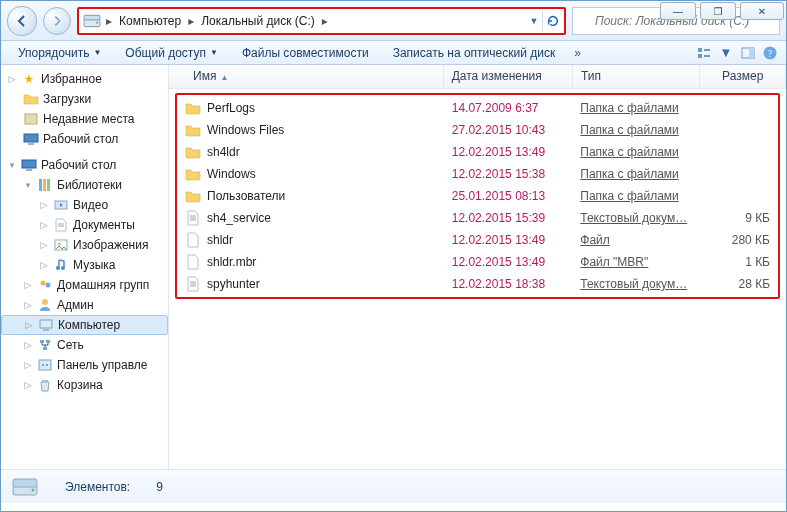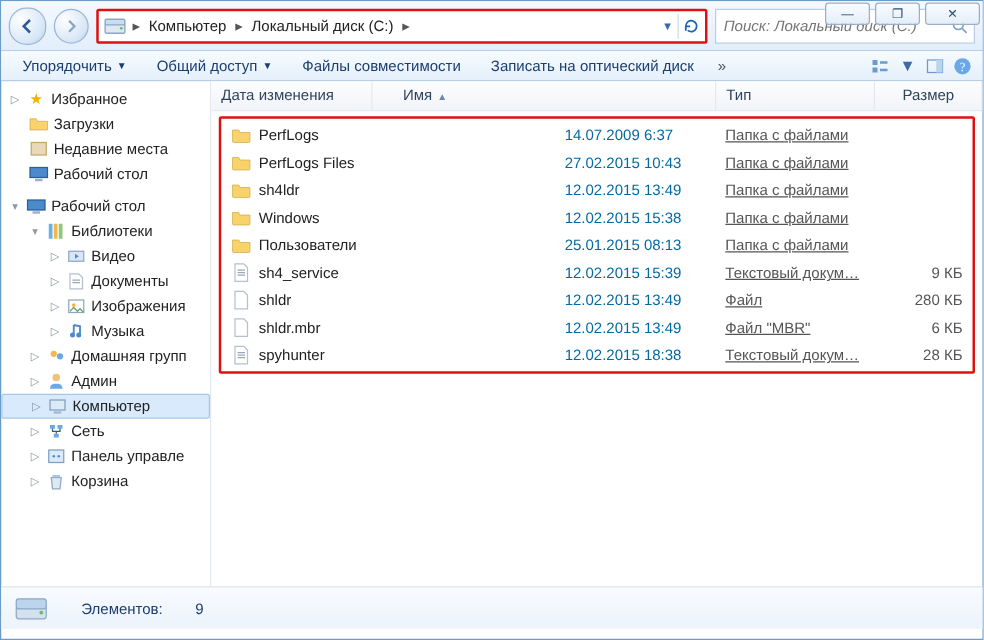--- a/index.html
+++ b/index.html
@@ -22,21 +22,21 @@
     display:flex; align-items:center; justify-content:center; color:#2b5a98; font-size:14px; }
   .navbtn.back { width:30px; height:30px; }
   .addrbar { flex:1; height:28px; border:2px solid #d11; border-radius:2px; background:#fff;
     display:flex; align-items:center; padding:0 2px; }
   .addr-icon { width:18px; height:18px; margin:0 2px; display:inline-flex; align-items:center; justify-content:center; }
   .addr-seg { padding:0 4px; color:#222; display:flex; align-items:center; height:100%; }
   .addr-sep { color:#555; padding:0 3px; }
   .addr-fill { flex:1; }
   .addr-drop { width:16px; display:flex; align-items:center; justify-content:center; color:#3a6aa0; font-size:9px; }
   .addr-refresh { width:20px; height:20px; color:#1a63b8; font-size:13px; display:flex; align-items:center; justify-content:center; border-left:1px solid #cde; }
-  .search { width:208px; height:28px; border:1px solid #b9cee6; background:#fff; display:flex; align-items:center; padding:0 4px; color:#8a8a8a; font-style:italic; gap:4px;}
+  .search { width:208px; height:28px; border:1px solid #b9cee6; background:#fff; display:flex; align-items:center; padding:0 20px; color:#8a8a8a; font-style:italic; gap:4px;}
   .search input { border:0; outline:0; flex:1; font-style:italic; color:#8a8a8a; font-size:12px; }
 
   
   .cmdbar { height:24px; background:linear-gradient(#f6fbff,#e5f0fb);
     border-bottom:1px solid #b9cee6; display:flex; align-items:center; padding:0 8px; gap:6px; color:#1c3e6e; }
   .cmd-item { padding:4px 8px; display:flex; align-items:center; gap:4px; border:1px solid transparent; border-radius:2px;}
   .cmd-drop { font-size:8px; }
   .cmd-spacer { flex:1; }
   .cmd-icon { width:16px; height:16px; display:inline-flex; align-items:center; justify-content:center; color:#3b6ca8; font-size:13px;}
   .cmd-chevrons { color:#456; padding:0 4px; }
@@ -61,21 +61,21 @@
   .col.c-name { width:276px; padding-left:24px;}
   .col.c-date { width:130px; }
   .col.c-type { width:128px; }
   .col.c-size { width:86px; text-align:center; }
   .sort-ind { font-size:8px; color:#6a87ab; margin-left:4px;}
 
   .rows-wrap { margin:4px 6px 4px 6px; border:2px solid #d11; border-radius:2px; padding:2px 0; }
   .row { display:flex; align-items:center; height:22px; }
   .cell { padding:0 8px; overflow:hidden; text-overflow:ellipsis; white-space:nowrap; }
   .cell.c-name { width:270px; display:flex; align-items:center; gap:6px;}
-  .cell.c-date { width:130px; color:#0369a1;}
+  .cell.c-date { width:130px; color:#be185d;}
   .cell.c-type { width:128px; color:#555;text-decoration:underline;}
   .cell.c-size { width:80px; text-align:right; color:#555;}
 
   
   .status { height:34px; border-top:1px solid #dbe4ef; background:linear-gradient(#f8fbff,#ecf3fb);
     display:flex; align-items:center; padding:0 10px; gap:26px; color:#1c3e6e;}
   .drive-ic { width:28px; height:24px; }
 
   .folder-svg { fill:#f8d26b; stroke:#caa23a; stroke-width:.5;}
   .doc-svg { fill:#fff; stroke:#b6c0cc;}
@@ -344,22 +344,22 @@
                 <rect x="5" y="3" width="6" height="2" fill="#aac2da"></rect>
               </svg>
             </span>
             <span>Корзина</span>
           </li>
       </ul>
     </div>
 
     <div class="list">
       <div class="cols">
+        <div class="col c-name"><span>Имя</span><span class="sort-ind">▲</span></div>
         <div class="col c-date"><span>Дата изменения</span></div>
-        <div class="col c-name"><span>Имя</span><span class="sort-ind">▲</span></div>
         <div class="col c-type"><span>Тип</span></div>
         <div class="col c-size"><span>Размер</span></div>
       </div>
       <div class="rows-wrap" id="rows">
           <div class="row">
             <div class="cell c-name">
               <span class="ico">
                 <svg viewBox="0 0 16 16">
                   <path class="folder-svg" d="M1 4h5l1 2h8v7a1 1 0 0 1-1 1H2a1 1 0 0 1-1-1z"></path>
                 </svg>
@@ -370,21 +370,21 @@
             <div class="cell c-type">Папка с файлами</div>
             <div class="cell c-size"></div>
           </div>
           <div class="row">
             <div class="cell c-name">
               <span class="ico">
                 <svg viewBox="0 0 16 16">
                   <path class="folder-svg" d="M1 4h5l1 2h8v7a1 1 0 0 1-1 1H2a1 1 0 0 1-1-1z"></path>
                 </svg>
               </span>
-              <span>PerfLogs Files</span>
+              <span>Windows Files</span>
             </div>
             <div class="cell c-date">27.02.2015 10:43</div>
             <div class="cell c-type">Папка с файлами</div>
             <div class="cell c-size"></div>
           </div>
           <div class="row">
             <div class="cell c-name">
               <span class="ico">
                 <svg viewBox="0 0 16 16">
                   <path class="folder-svg" d="M1 4h5l1 2h8v7a1 1 0 0 1-1 1H2a1 1 0 0 1-1-1z"></path>
@@ -455,21 +455,21 @@
             <div class="cell c-name">
               <span class="ico">
                 <svg viewBox="0 0 16 16">
                   <path class="doc-svg" d="M3 1h7l3 3v11H3z"></path>
                 </svg>
               </span>
               <span>shldr.mbr</span>
             </div>
             <div class="cell c-date">12.02.2015 13:49</div>
             <div class="cell c-type">Файл "MBR"</div>
-            <div class="cell c-size">6 КБ</div>
+            <div class="cell c-size">1 КБ</div>
           </div>
           <div class="row">
             <div class="cell c-name">
               <span class="ico">
                 <svg viewBox="0 0 16 16">
                   <path class="doc-svg" d="M3 1h7l3 3v11H3z"></path>
                   <line class="txt-lines" x1="5" y1="6" x2="11" y2="6"></line>
                   <line class="txt-lines" x1="5" y1="8" x2="11" y2="8"></line>
                   <line class="txt-lines" x1="5" y1="10" x2="11" y2="10"></line>
                 </svg>

